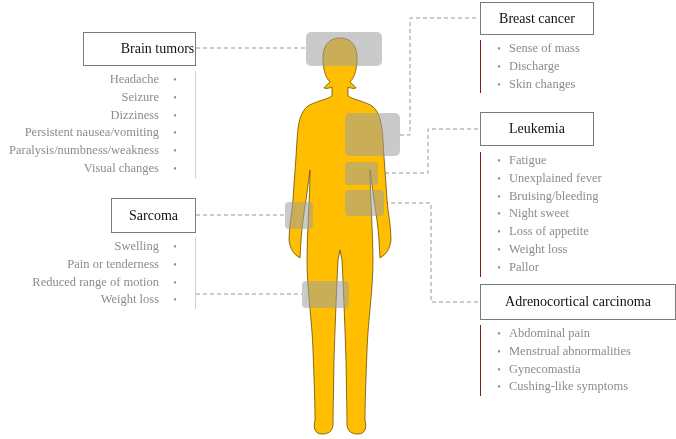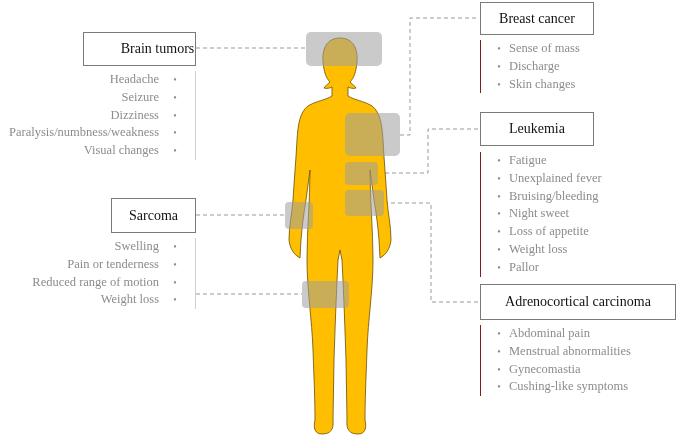--- a/index.html
+++ b/index.html
@@ -87,20 +87,21 @@
   </g>
 </svg>
 
 <div class="title-box" style="left:83px; top:32px; width:113px; height:34px;padding-left:36px;">
     <span>Brain tumors</span>
   </div>
 <ul class="list left" style="right:480px; top:71px;">
   <li><span>Headache</span><span class="bullet">•</span></li>
   <li><span>Seizure</span><span class="bullet">•</span></li>
   <li><span>Dizziness</span><span class="bullet">•</span></li>
+  <li><span>Persistent nausea/vomiting</span><span class="bullet">•</span></li>
   <li><span>Paralysis/numbness/weakness</span><span class="bullet">•</span></li>
   <li><span>Visual changes</span><span class="bullet">•</span></li>
 </ul>
 
 <div class="title-box" style="left:111px; top:198px; width:85px; height:35px;align-items:center;">
     <span>Sarcoma</span>
   </div>
 <ul class="list left" style="right:480px; top:238px;margin-left:12px;">
   <li><span>Swelling</span><span class="bullet">•</span></li>
   <li><span>Pain or tenderness</span><span class="bullet">•</span></li>

